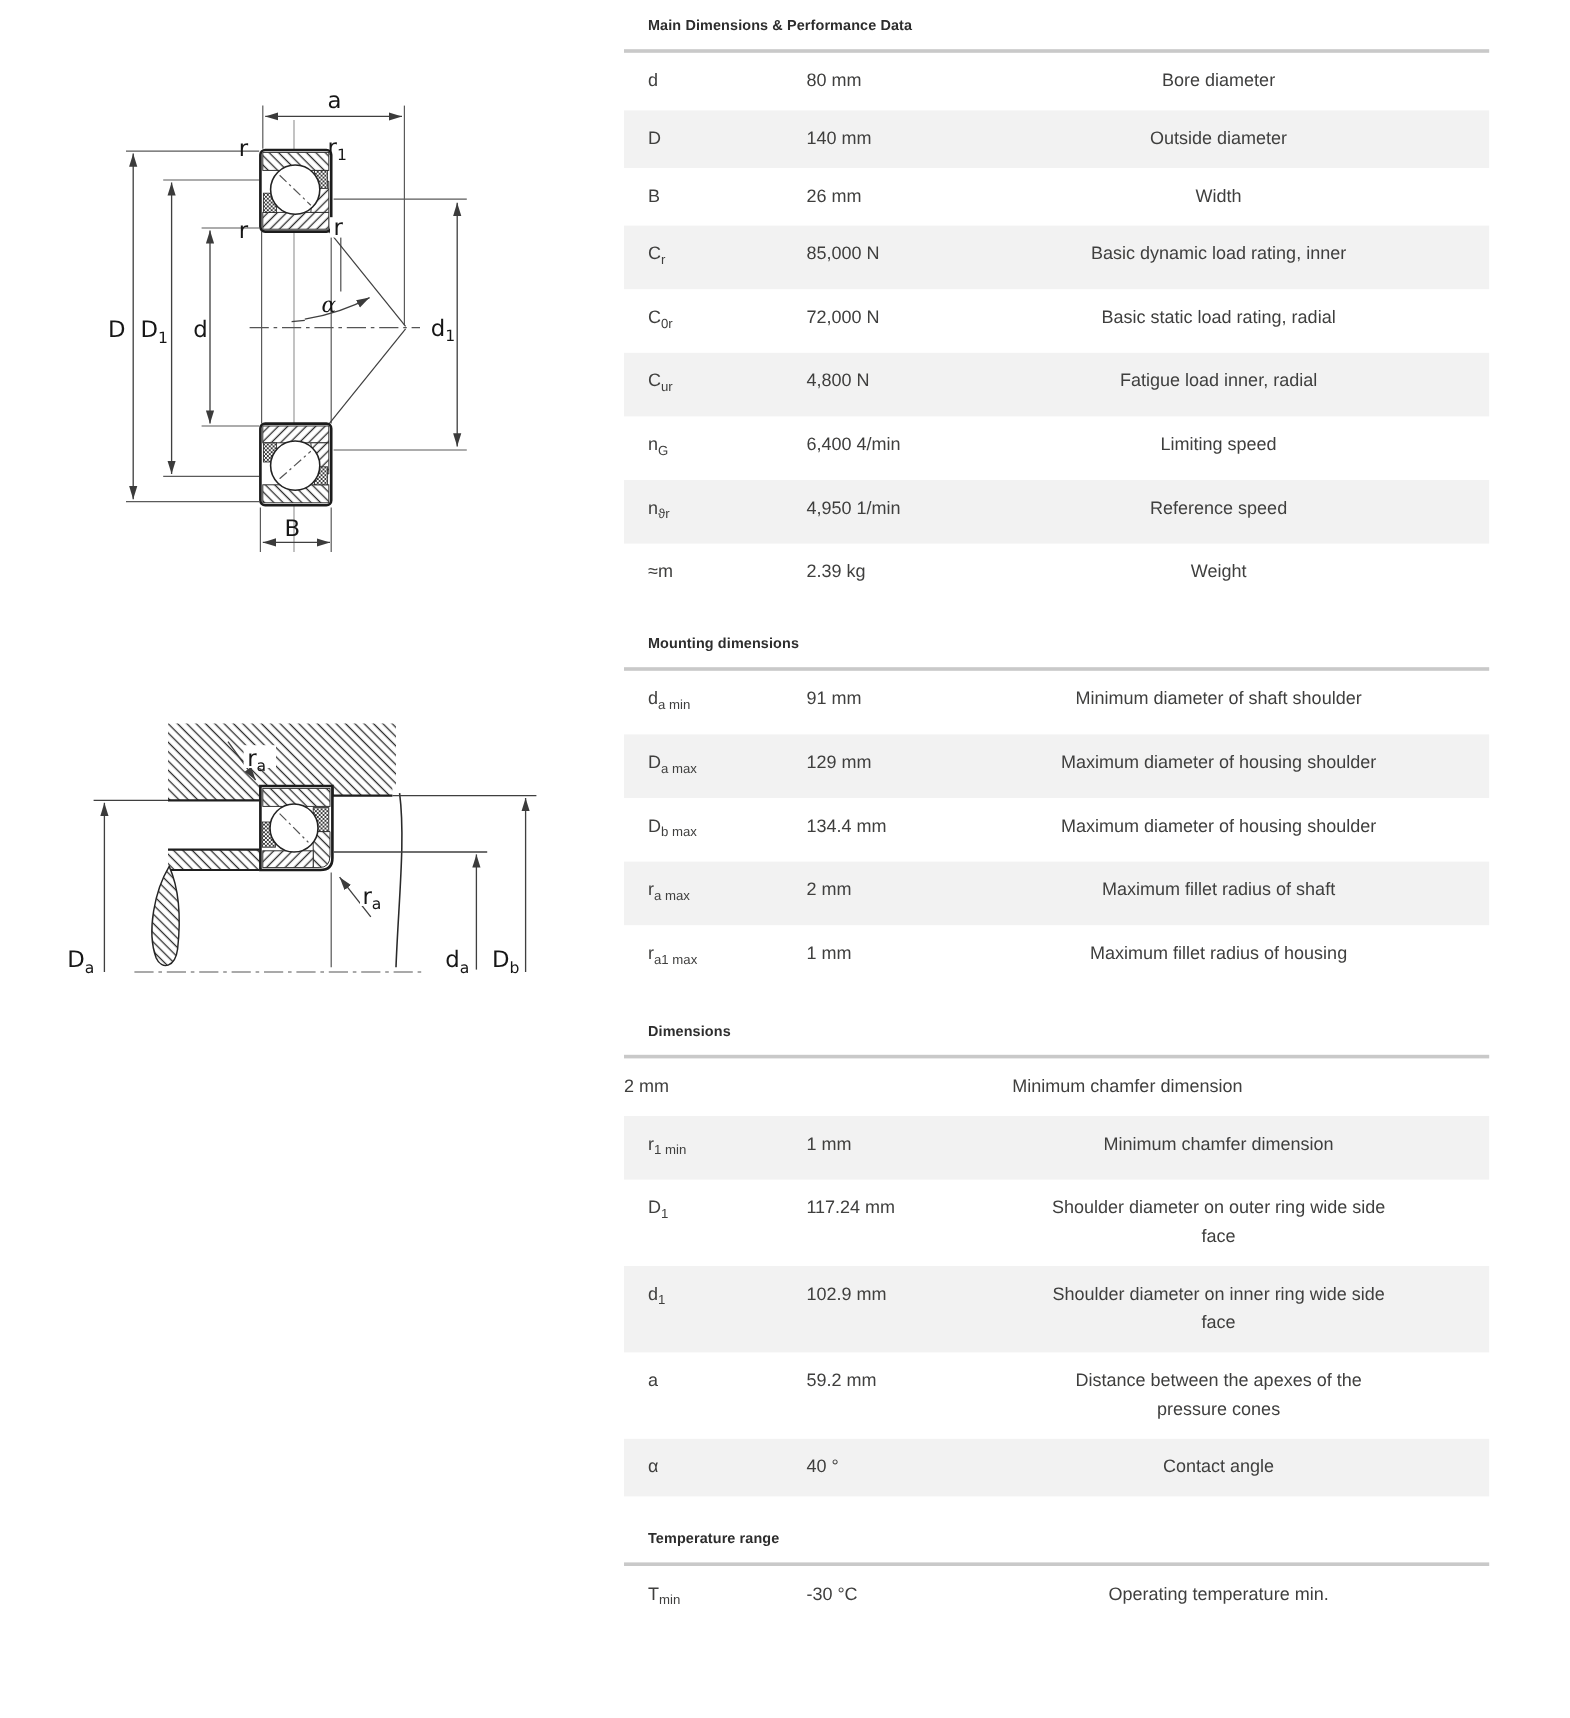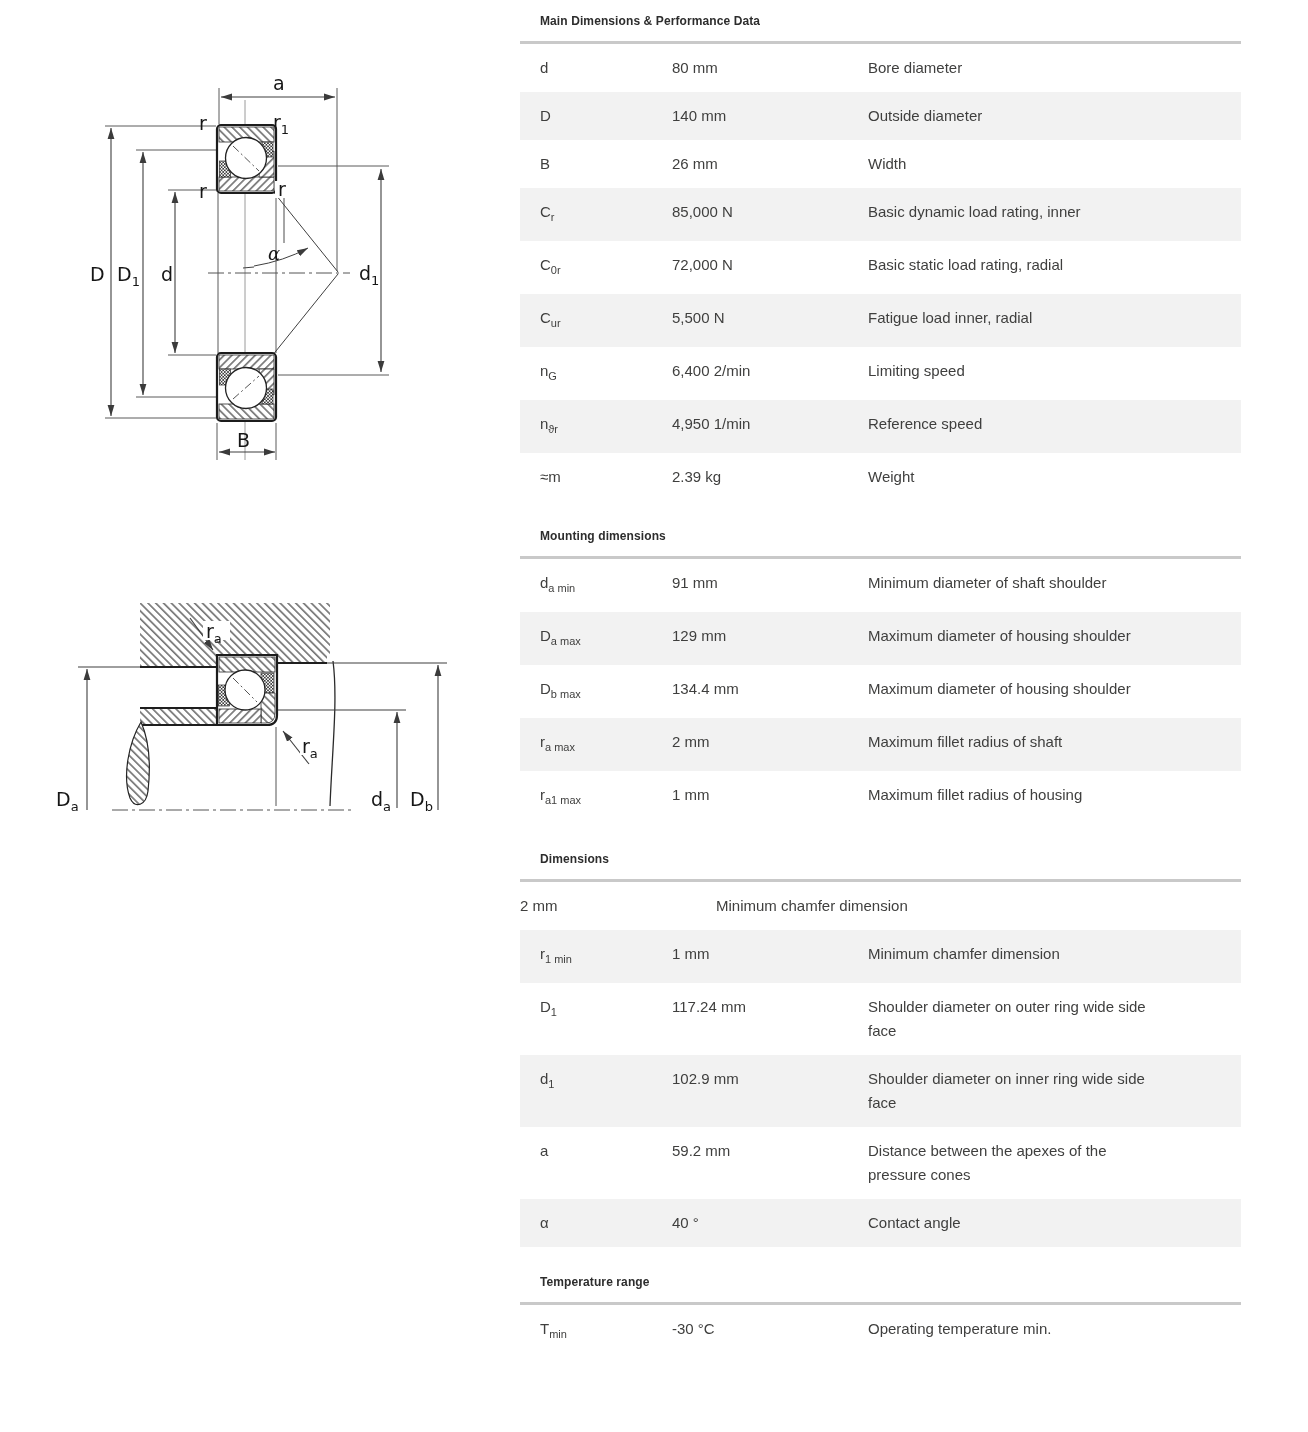--- a/index.html
+++ b/index.html
@@ -13,21 +13,21 @@
 
   .data-col{position:absolute;left:520px;top:0;width:721px;}
   .section{margin-top:28px;}
   .section:first-child{margin-top:14px;}
   .section-title{font-size:12px;font-weight:700;color:#2d2d2d;margin:0 0 13px 20px;letter-spacing:.1px;}
   .tbl{border-top:3px solid #c9c9c9;}
   .row{display:flex;align-items:flex-start;font-size:15px;line-height:24px;}
   .row:nth-child(even){background:#f2f2f2;}
   .c1{flex:0 0 152px;box-sizing:border-box;padding:12px 0 12px 20px;}
   .c2{flex:0 0 196px;box-sizing:border-box;padding:12px 0;}
-  .c3{flex:1 1 auto;box-sizing:border-box;padding:12px 78px 12px 0;}
+  .c3{flex:1 1 auto;box-sizing:border-box;padding:12px 78px 12px 0;text-align:center;}
   .tsub{font-size:11px;vertical-align:-4px;}
 </style>
 </head>
 <body>
 
 <div class="diagrams">
 
   <svg width="510" height="545" viewBox="0 0 510 545" style="position:absolute;left:0;top:0;">
     <defs>
       <pattern id="hA" patternUnits="userSpaceOnUse" width="5.5" height="5.5" patternTransform="rotate(-45)">
@@ -199,26 +199,26 @@
           <div class="c2">85,000 N</div>
           <div class="c3">Basic dynamic load rating, inner</div>
         </div>
         <div class="row">
           <div class="c1"><span>C</span><span class="tsub">0r</span></div>
           <div class="c2">72,000 N</div>
           <div class="c3">Basic static load rating, radial</div>
         </div>
         <div class="row">
           <div class="c1"><span>C</span><span class="tsub">ur</span></div>
-          <div class="c2">5,500 N</div>
+          <div class="c2">4,800 N</div>
           <div class="c3">Fatigue load inner, radial</div>
         </div>
         <div class="row">
           <div class="c1"><span>n</span><span class="tsub">G</span></div>
-          <div class="c2">6,400 2/min</div>
+          <div class="c2">6,400 4/min</div>
           <div class="c3">Limiting speed</div>
         </div>
         <div class="row">
           <div class="c1"><span>n</span><span class="tsub">ϑr</span></div>
           <div class="c2">4,950 1/min</div>
           <div class="c3">Reference speed</div>
         </div>
         <div class="row">
           <div class="c1"><span>≈m</span></div>
           <div class="c2">2.39 kg</div>

